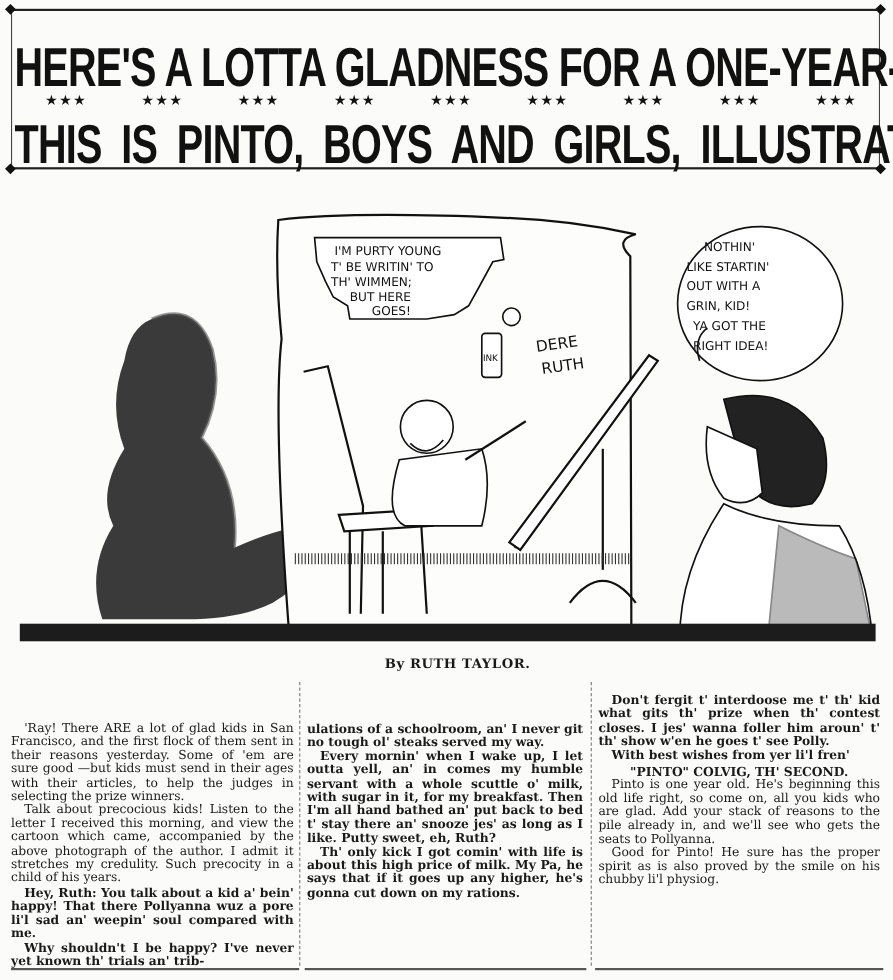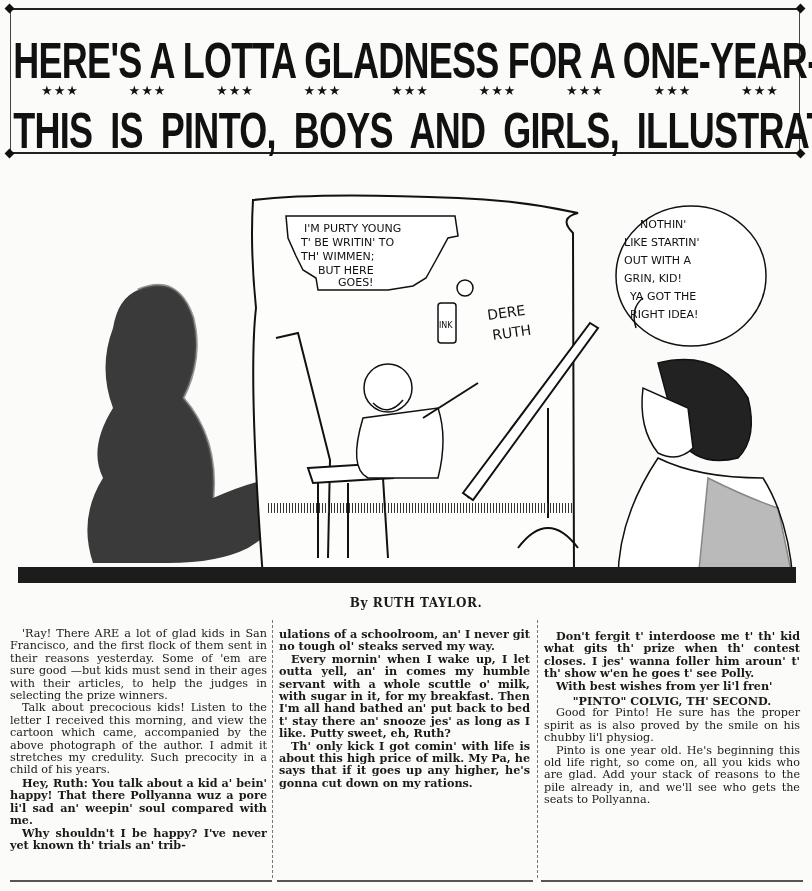--- a/index.html
+++ b/index.html
@@ -35,21 +35,21 @@
   }
   .floor {
     position: absolute; left: 18px; top: 567px; width: 778px; height: 16px;
     background: #1c1c1c;
   }
   .byline {
     position: absolute; top: 596px; left: 0; width: 100%; text-align: center;
     font-size: 12px; font-weight: bold; letter-spacing: 0.5px; margin-left: 10px;
   }
   .col {
-    position: absolute; top: 628px; font-size: 11.2px; line-height: 12.4px;
+    position: absolute; top: 656px; font-size: 11.2px; line-height: 12.4px;
     text-align: justify; font-family: "DejaVu Serif", serif;
   }
   .col p { margin: 0; text-indent: 12px; }
   .col p.bold { font-weight: bold; }
   .col p.sig { text-align: center; font-weight: bold; text-indent: 0; margin-top: 3px; }
   .col1 { left: 10px; width: 257px; }
   .col2 { left: 279px; width: 251px; }
   .col3 { left: 544px; width: 256px; top: 630px; }
   .vrule { position: absolute; top: 620px; height: 258px; width: 0; border-left: 1px dashed #777; }
   .hrule { position: absolute; top: 880px; height: 0; border-top: 2px solid #555; }
@@ -166,15 +166,15 @@
 <div class="col col2">
   <p class="bold" style="text-indent:0">ulations of a schoolroom, an' I never git no tough ol' steaks served my way.</p>
   <p class="bold">Every mornin' when I wake up, I let outta yell, an' in comes my humble servant with a whole scuttle o' milk, with sugar in it, for my breakfast. Then I'm all hand bathed an' put back to bed t' stay there an' snooze jes' as long as I like. Putty sweet, eh, Ruth?</p>
   <p class="bold">Th' only kick I got comin' with life is about this high price of milk. My Pa, he says that if it goes up any higher, he's gonna cut down on my rations.</p>
 </div>
 
 <div class="col col3">
   <p class="bold">Don't fergit t' interdoose me t' th' kid what gits th' prize when th' contest closes. I jes' wanna foller him aroun' t' th' show w'en he goes t' see Polly.</p>
   <p class="bold">With best wishes from yer li'l fren'</p>
   <p class="sig">"PINTO" COLVIG, TH' SECOND.</p>
+  <p>Pinto is one year old. He's beginning this old life right, so come on, all you kids who are glad. Add your stack of reasons to the pile already in, and we'll see who gets the seats to Pollyanna.</p>
   <p>Good for Pinto! He sure has the proper spirit as is also proved by the smile on his chubby li'l physiog.</p>
-  <p>Pinto is one year old. He's beginning this old life right, so come on, all you kids who are glad. Add your stack of reasons to the pile already in, and we'll see who gets the seats to Pollyanna.</p>
 </div>
 
 </body></html>

